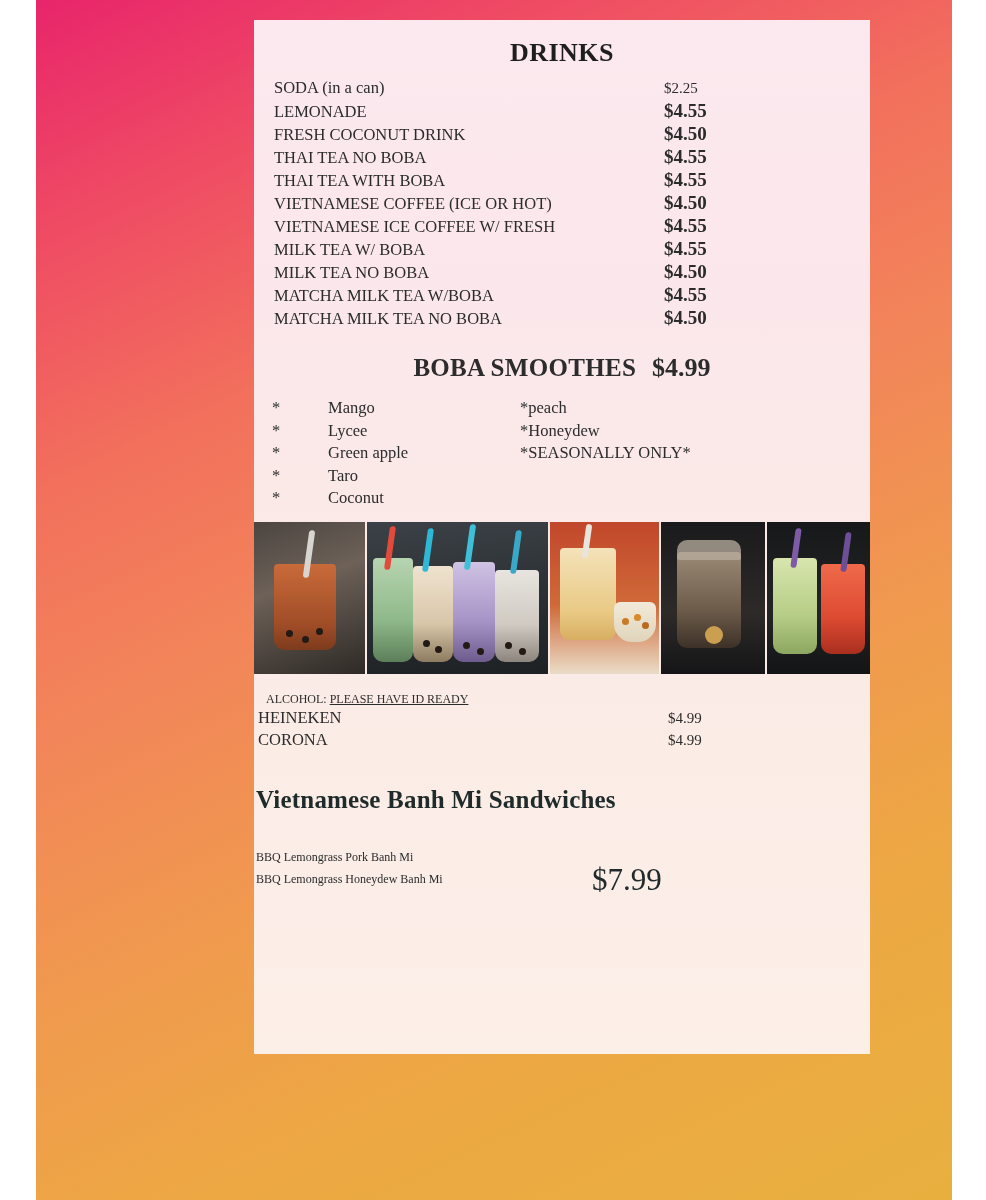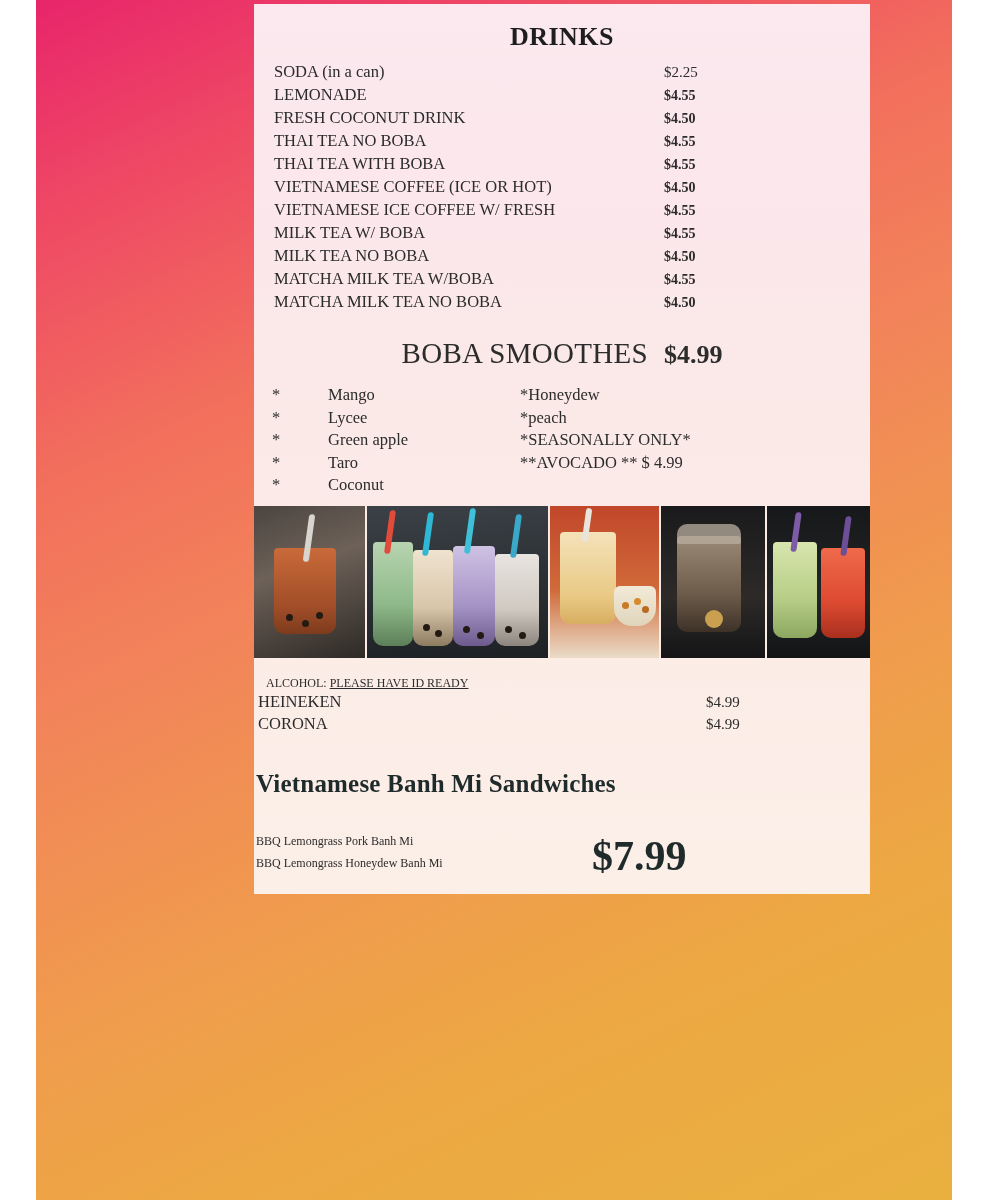--- a/index.html
+++ b/index.html
@@ -34,23 +34,23 @@
     top: 0;
     width: 34px;
     height: 1200px;
     background: #ffffff;
   }
 
   
   #menu {
     position: absolute;
     left: 254px;
-    top: 4px;
+    top: 20px;
     width: 616px;
-    height: 890px;
+    height: 1034px;
     background: linear-gradient(180deg, #fbe9ef 0%, #fbe7ec 22%, #fbe9e8 45%, #fbece6 70%, #fcefe8 100%);
     color: #2c2c2c;
   }
 
   .title {
     text-align: center;
     font-size: 26px;
     font-weight: bold;
     letter-spacing: 0.5px;
     margin: 18px 0 8px 0;
@@ -73,33 +73,33 @@
     font-size: 16.5px;
     color: #2b2b2b;
     white-space: nowrap;
   }
   .drink-price {
     font-size: 15px;
     color: #2b2b2b;
   }
   .drink-price.bold {
     font-weight: bold;
-    font-size: 14px;
+    font-size: 19px;
   }
 
   
   .smoothie-header {
     text-align: center;
     margin-top: 24px;
     margin-bottom: 14px;
     white-space: nowrap;
   }
   .smoothie-header .label {
-    font-size: 29px;
-    font-weight: normal;
+    font-size: 25px;
+    font-weight: bold;
     letter-spacing: 0.3px;
   }
   .smoothie-header .price {
     font-size: 26px;
     font-weight: bold;
     margin-left: 12px;
   }
 
   .flavors {
     display: flex;
@@ -180,21 +180,20 @@
     padding-left: 2px;
     margin-left: 8px;
   }
   .alcohol-head .underline { text-decoration: underline; }
   .alc-row {
     display: flex;
     align-items: baseline;
     height: 22px;
     line-height: 22px;
     padding-left: 2px;
-    gap: 38px;
   }
   .alc-name { width: 410px; font-size: 16.5px; }
   .alc-price { font-size: 15px; }
 
   
   .sandwich-title {
     position: absolute;
     top: 766px;
     left: 2px;
     font-size: 25px;
@@ -211,24 +210,24 @@
     align-items: flex-start;
   }
   .sandwich-names { width: 330px; }
   .sandwich-line {
     font-size: 12px;
     height: 22px;
     line-height: 22px;
     color: #2b2b2b;
   }
   .sandwich-price {
-    font-size: 42px;
-    font-weight: bold;
+    font-size: 31px;
+    font-weight: normal;
     color: #1f2a2a;
-    margin-top: 2px;
+    margin-top: 16px;
     margin-left: 6px;
   }
 </style>
 </head>
 <body>
 
 <div id="page">
 
   <div id="backdrop"></div>
   <div id="backdrop-right"></div>
@@ -306,24 +305,23 @@
         <div class="flavor-row">
           <span class="flavor-star">*</span>
           <span class="flavor-name">Taro</span>
         </div>
         <div class="flavor-row">
           <span class="flavor-star">*</span>
           <span class="flavor-name">Coconut</span>
         </div>
       </div>
       <div class="flavors-right">
+        <div class="flavor-right-row">*peach</div>
         <div class="flavor-right-row">*Honeydew</div>
-        <div class="flavor-right-row">*peach</div>
         <div class="flavor-right-row">*SEASONALLY ONLY*</div>
-        <div class="flavor-right-row">**AVOCADO **  $ 4.99</div>
       </div>
     </div>
 
     <div id="photos">
 
       <div class="photo p1">
         <div class="ph-bg" style="background:linear-gradient(160deg,#4b4540 0%,#6d6158 40%,#2e2a26 100%);"></div>
         <div class="cup" style="left:20px;top:42px;width:62px;height:86px;background:linear-gradient(180deg,#c96a3a 0%,#a04d27 70%,#7d3b1d 100%);"></div>
         <div class="straw" style="left:52px;top:8px;height:48px;background:#d8d4cf;"></div>
         <div class="dot" style="left:32px;top:108px;"></div>

